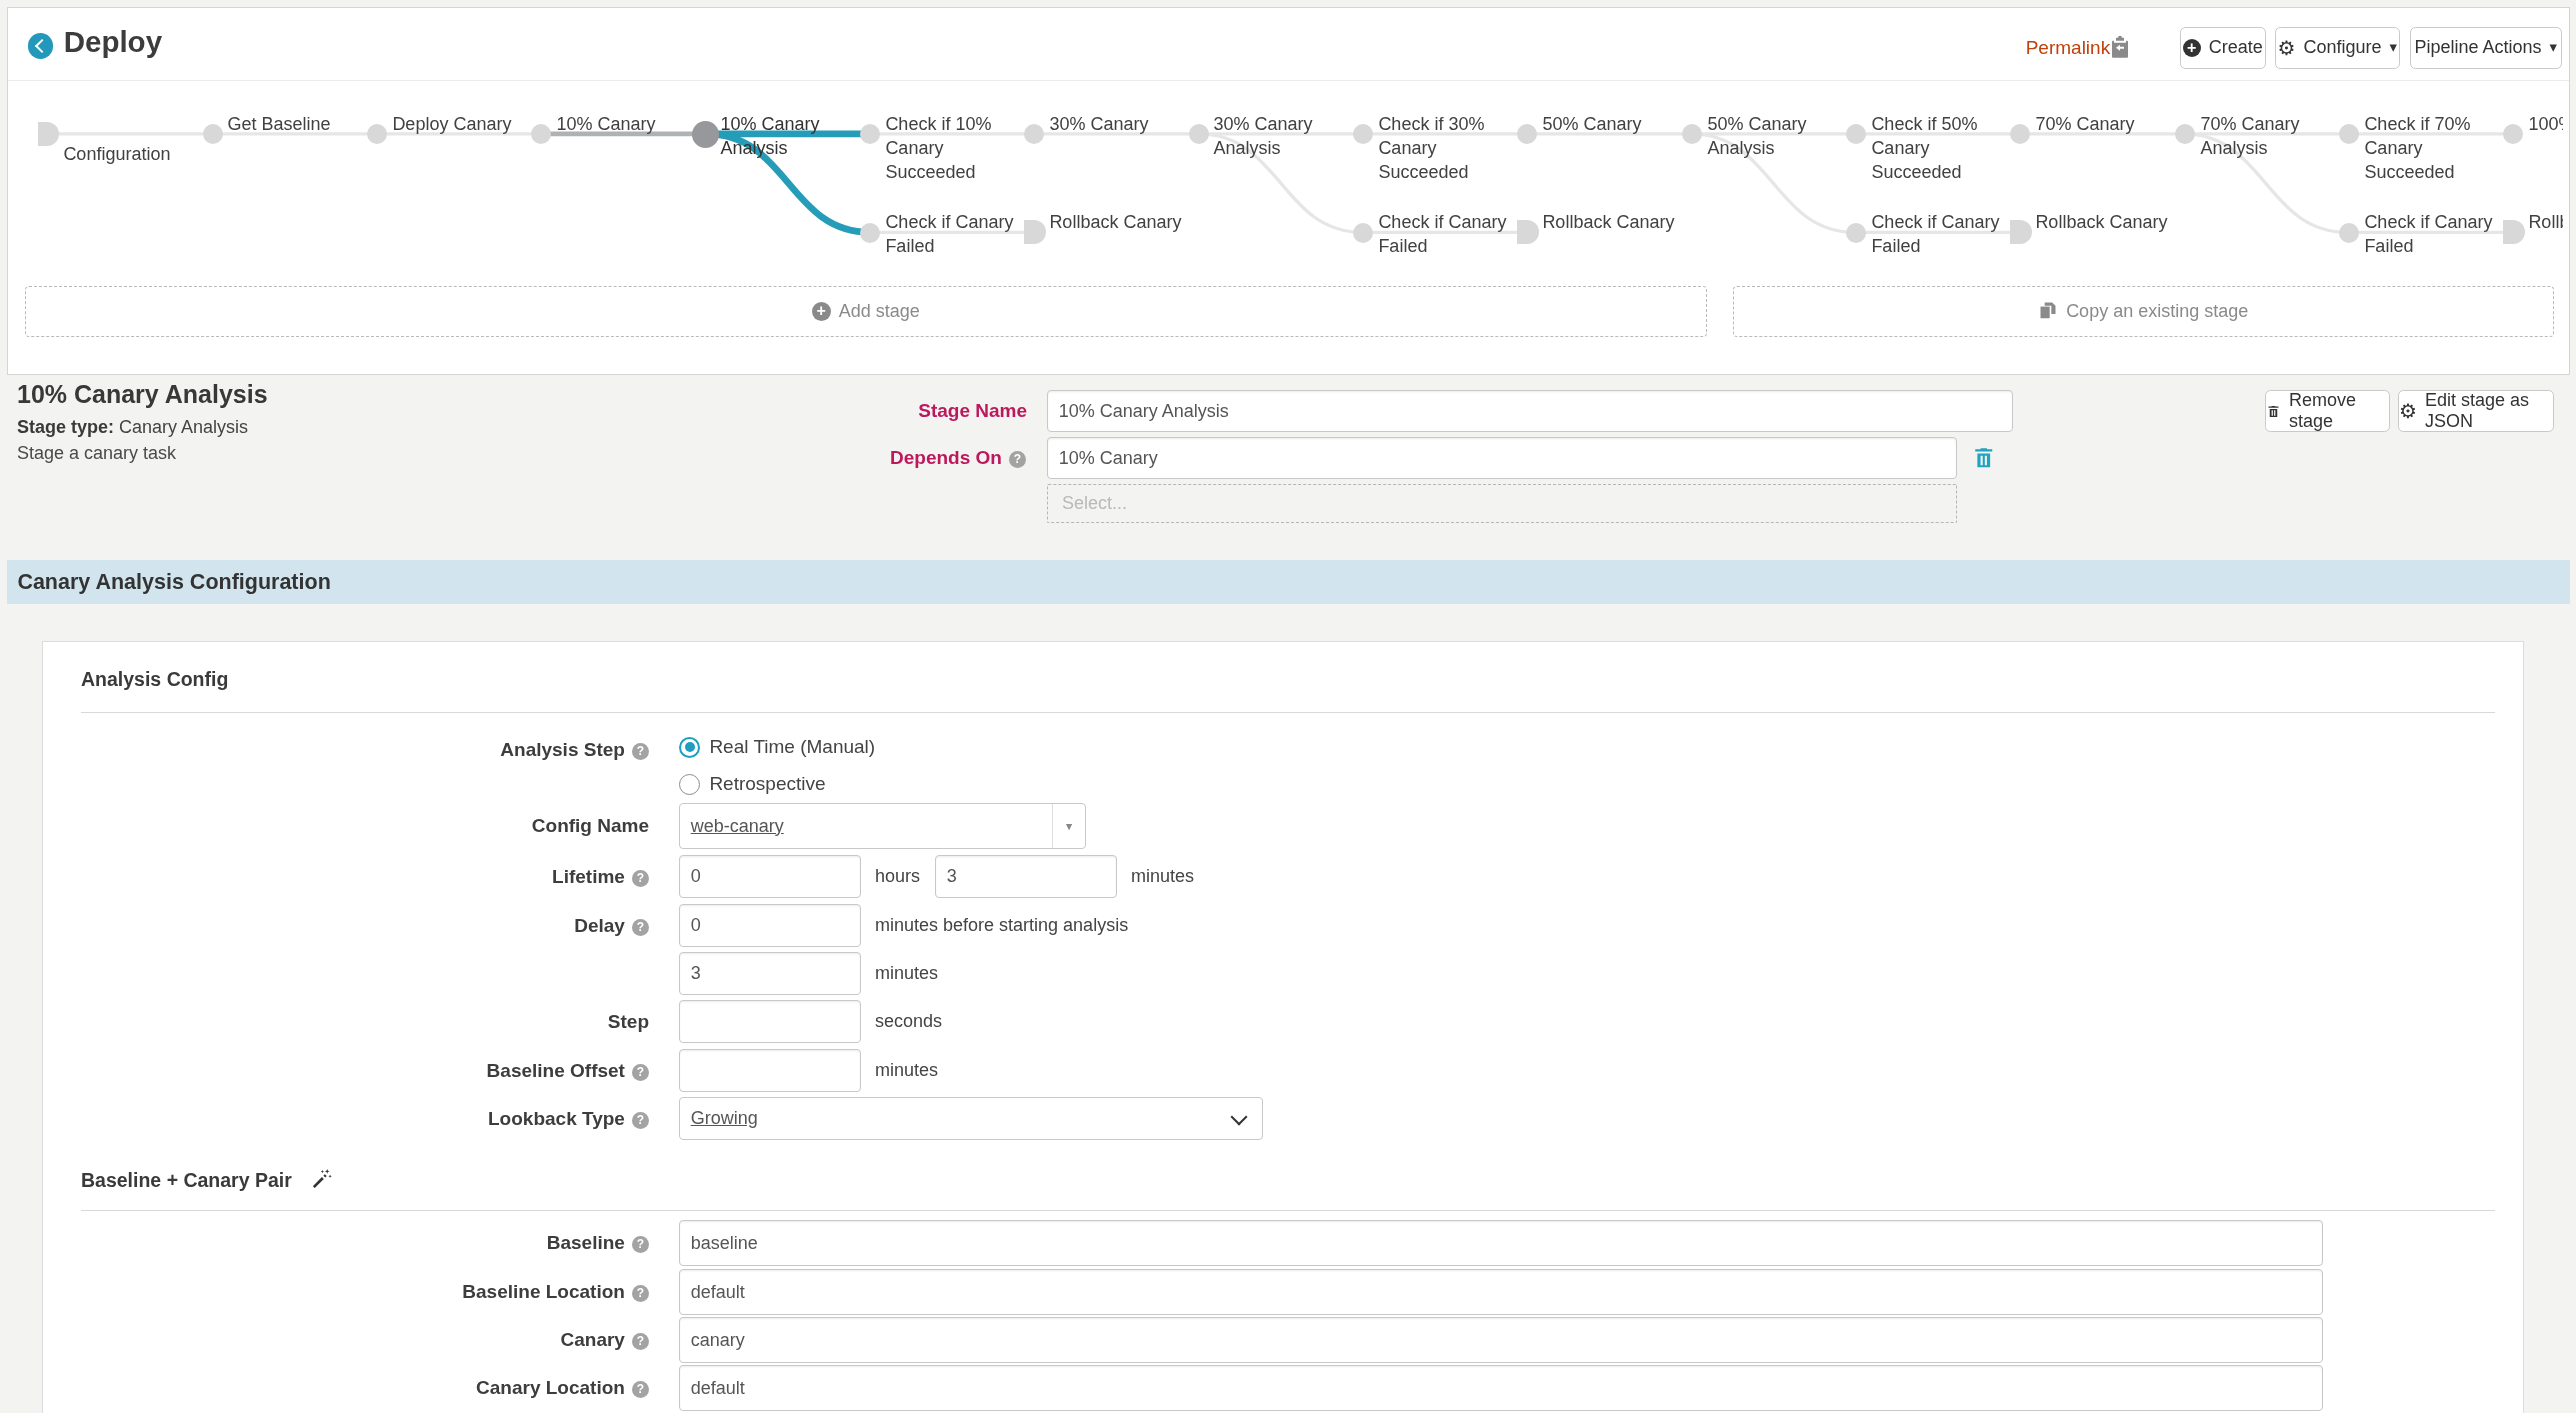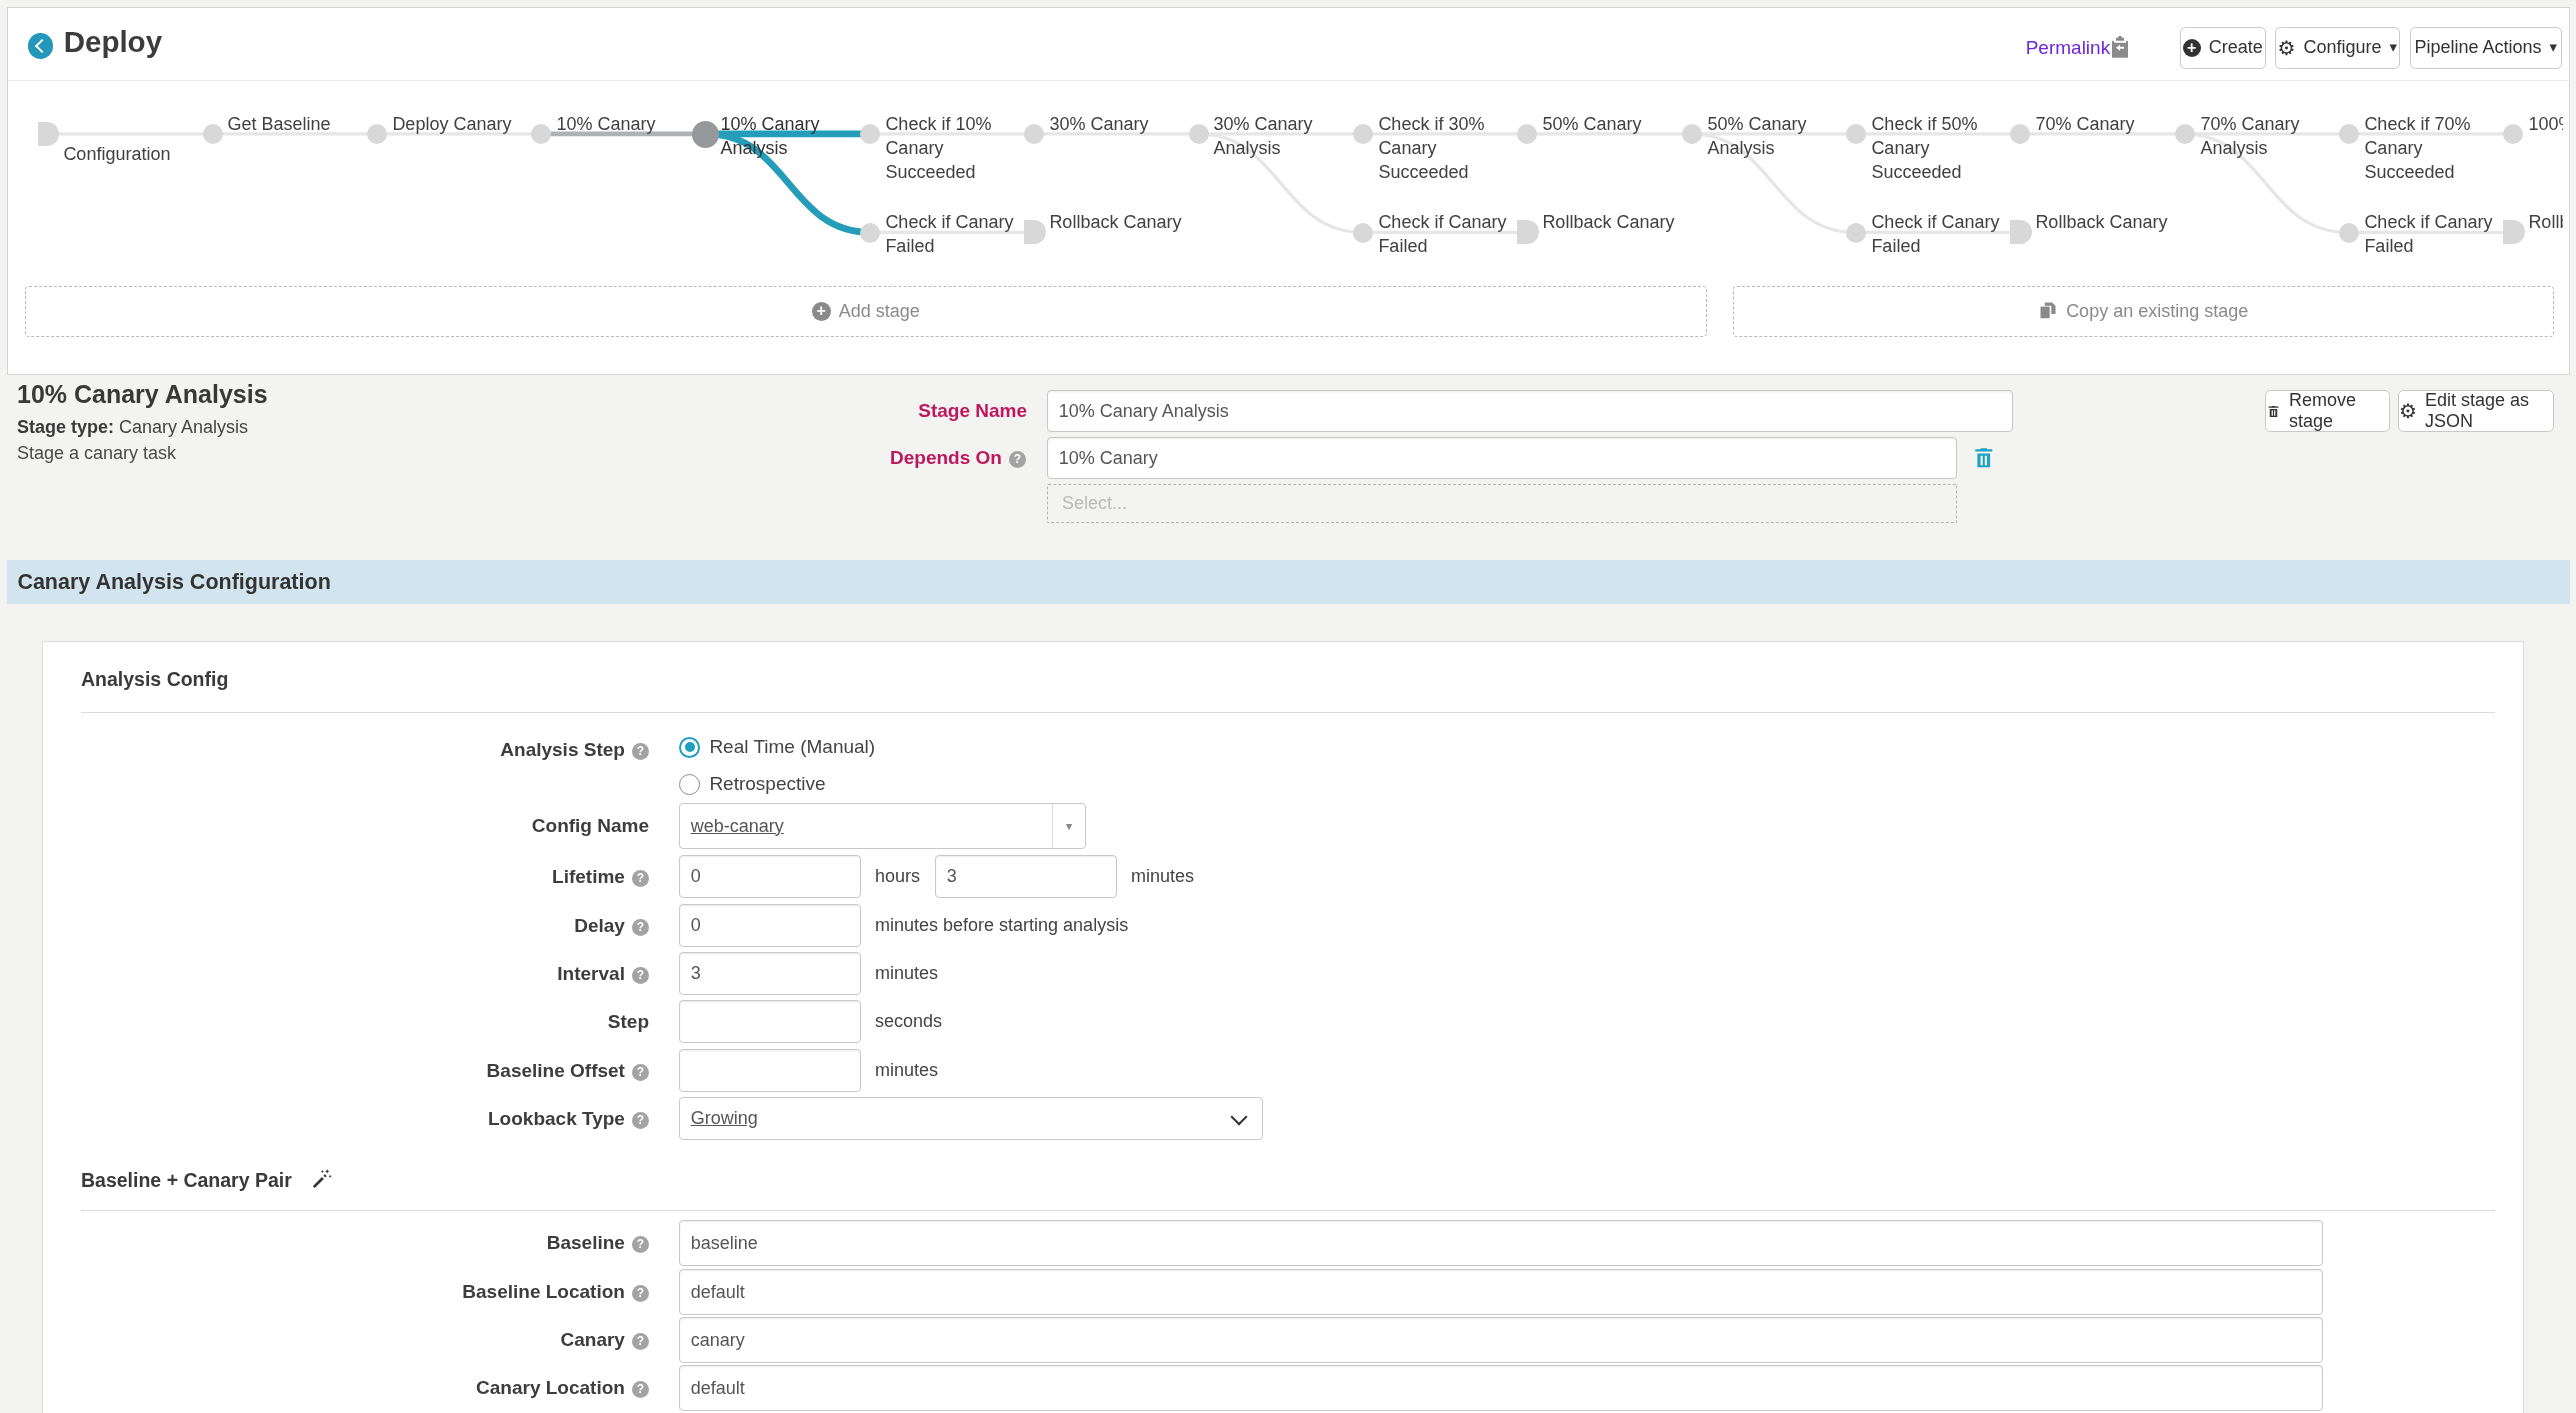--- a/index.html
+++ b/index.html
@@ -9,21 +9,21 @@
 
   
   .pipeline-card{left:6.7px;top:6.7px;width:2561px;height:366px;background:#fff;
                  border:0.7px solid #d5d5d5;}
   .pc-header{position:absolute;left:0;top:0;width:100%;height:72px;border-bottom:0.7px solid #ececec;}
   .back-icon{position:absolute;left:20px;top:25.5px;width:25.5px;height:25.5px;border-radius:50%;
              background:#2398bb;cursor:pointer;}
   .back-icon::after{content:"";position:absolute;left:9.4px;top:7.4px;width:8px;height:8px;
              border-left:2.7px solid #fff;border-bottom:2.7px solid #fff;transform:rotate(45deg);}
   .page-title{position:absolute;left:56px;top:17.4px;font-size:29.5px;font-weight:bold;color:#3c3c3c;}
-  .permalink{position:absolute;left:2018px;top:29.5px;font-size:19px;color:#6d28d9;cursor:pointer;}
+  .permalink{position:absolute;left:2018px;top:29.5px;font-size:19px;color:#c2410c;cursor:pointer;}
   .clip-icon{position:absolute;left:2100px;top:25.5px;width:24px;height:29.5px;cursor:pointer;}
   .btn{position:absolute;height:42px;background:#fff;border:0.7px solid #c9c9c9;border-radius:5.4px;
        font-size:18px;color:#333;display:flex;align-items:center;justify-content:center;
        gap:8px;cursor:pointer;box-sizing:border-box;}
   .plus-circle{display:inline-flex;width:18px;height:18px;border-radius:50%;background:#333;
        color:#fff;font-size:16px;font-weight:bold;align-items:center;justify-content:center;line-height:1;}
   .gear{font-size:20px;line-height:1;}
   .caret{font-size:14.8px;line-height:1;}
 
   
@@ -257,23 +257,20 @@
     <div class="suffix" style="left:832px;top:213px;line-height:43px;">hours</div>
     <input class="tinput" style="left: 892px; top: 213px; width: 182px; height: 43px;" value="3">
     <div class="suffix" style="left:1088px;top:213px;line-height:43px;">minutes</div>
 
     <div class="clabel" style="top:262px;line-height:43px;">
       <span>Delay</span><span class="help">?</span>
     </div>
     <input class="tinput" style="left: 636px; top: 262px; width: 182px; height: 43px;" value="0">
     <div class="suffix" style="left:832px;top:262px;line-height:43px;">minutes before starting analysis</div>
 
-    <div class="clabel" style="top:310px;line-height:43px;">
-      <span>Interval</span><span class="help">?</span>
-    </div>
     <input class="tinput" style="left: 636px; top: 310px; width: 182px; height: 43px;" value="3">
     <div class="suffix" style="left:832px;top:310px;line-height:43px;">minutes</div>
 
     <div class="clabel" style="top:358px;line-height:43px;">Step</div>
     <input class="tinput" style="left: 636px; top: 358px; width: 182px; height: 43px;">
     <div class="suffix" style="left:832px;top:358px;line-height:43px;">seconds</div>
 
     <div class="clabel" style="top:407px;line-height:43px;">
       <span>Baseline Offset</span><span class="help">?</span>
     </div>

